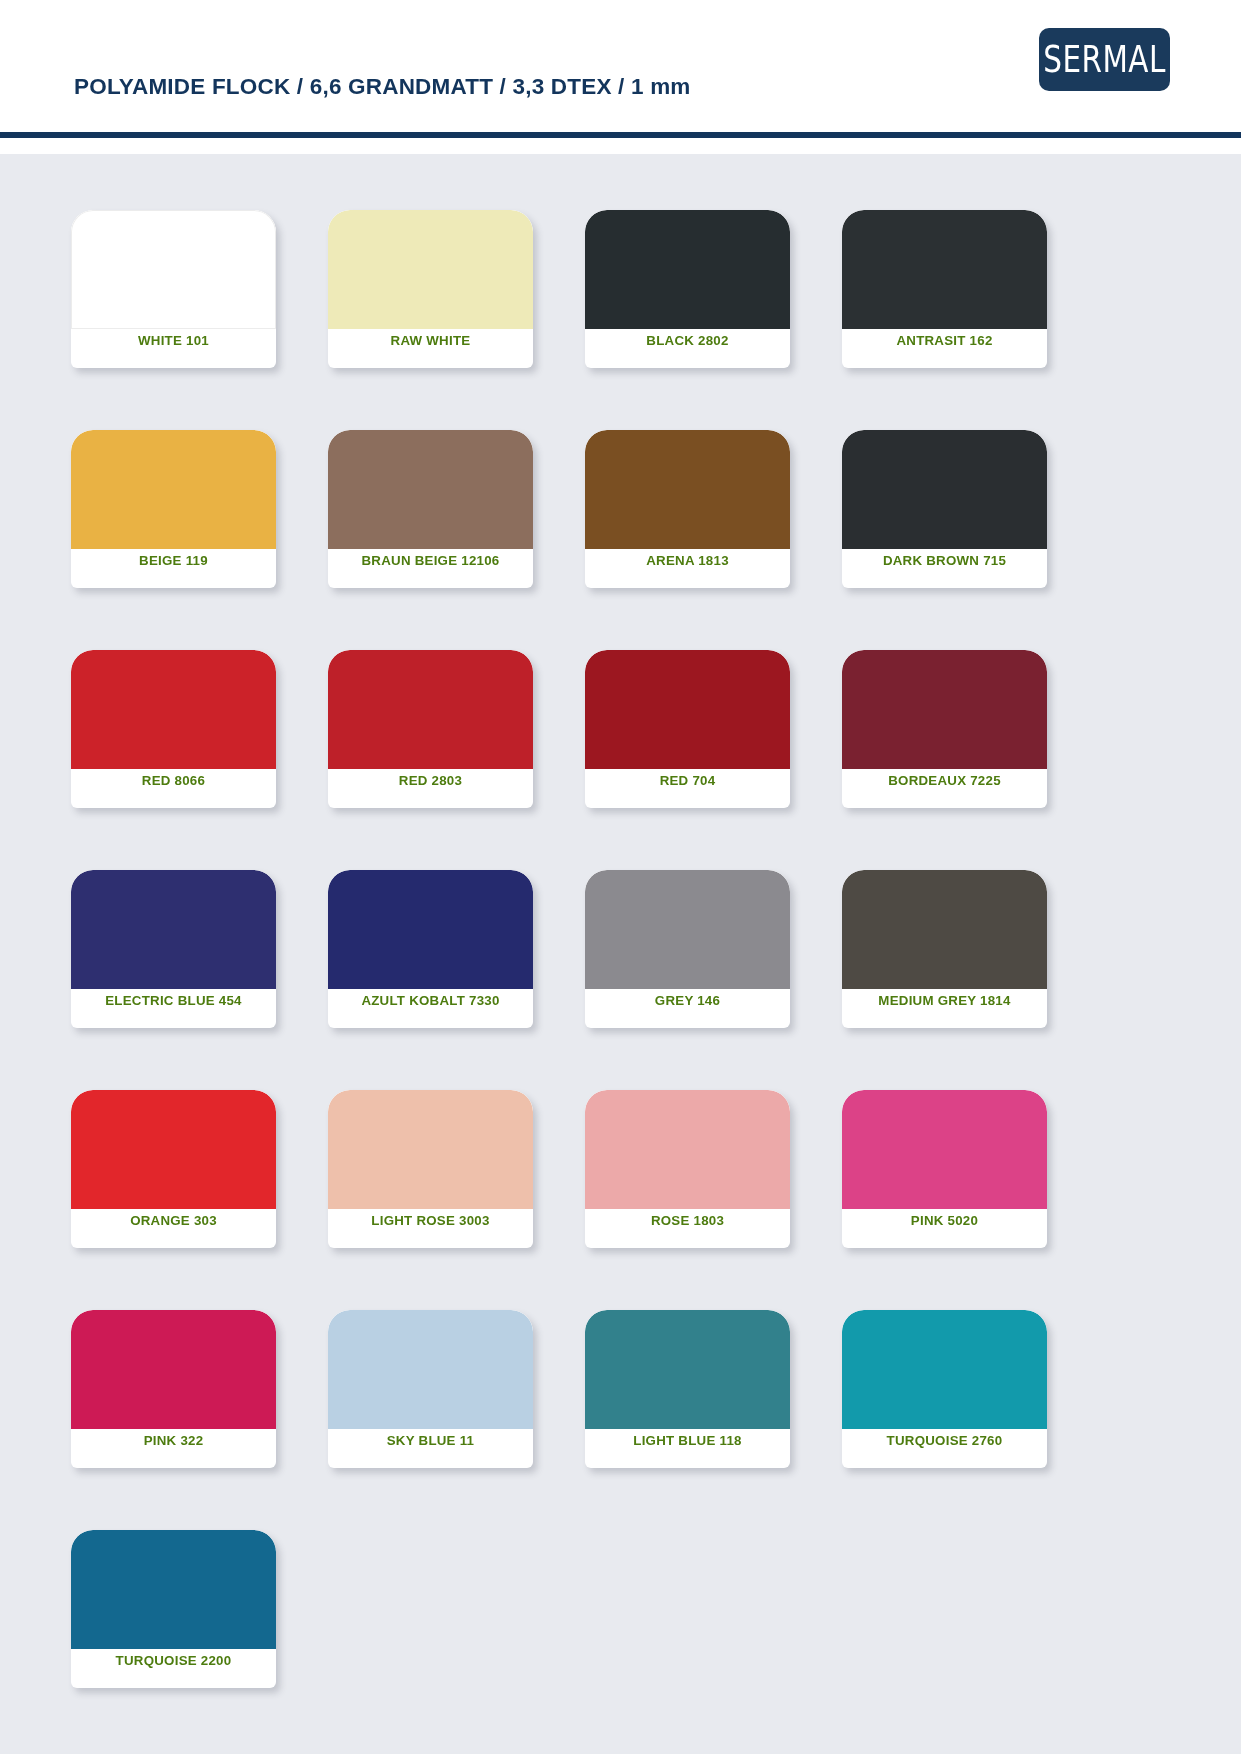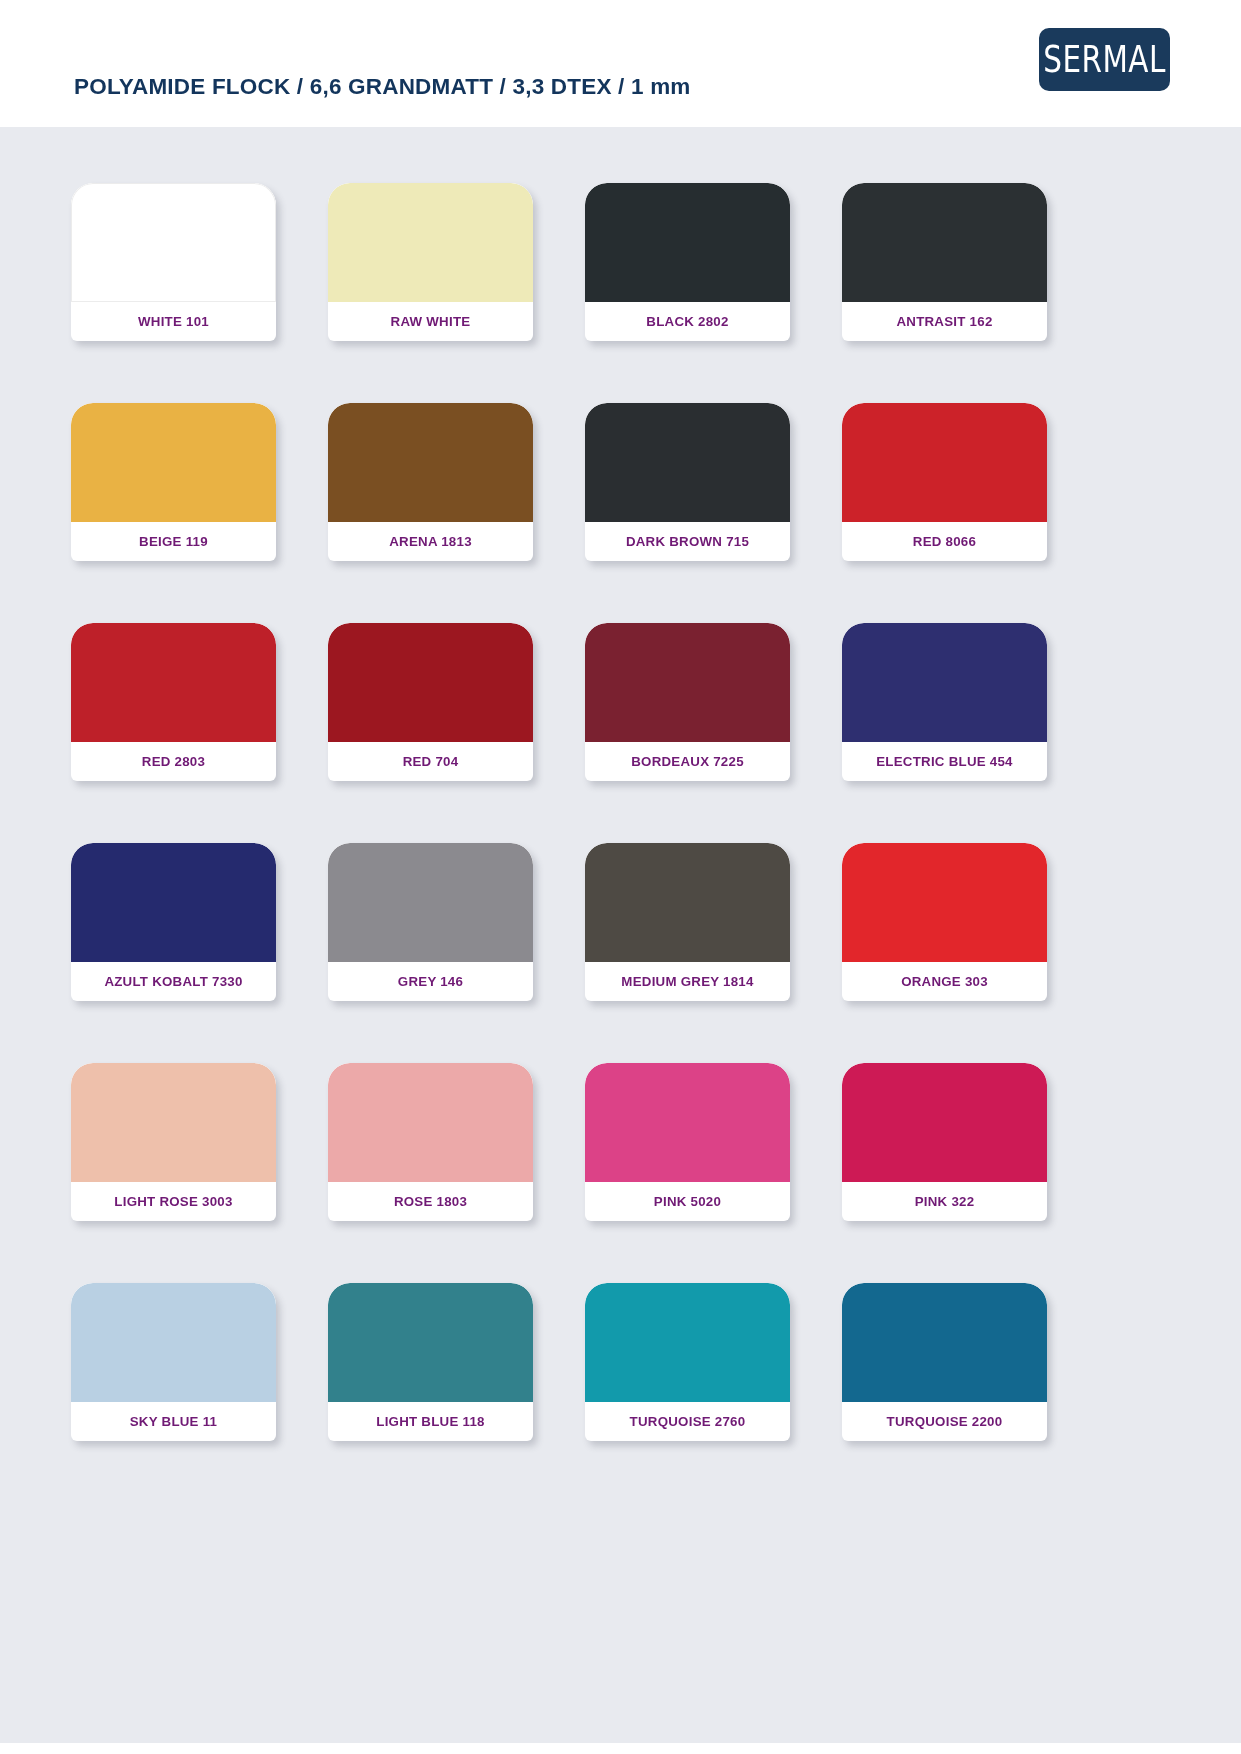--- a/index.html
+++ b/index.html
@@ -10,21 +10,21 @@
     width: 1241px;
     height: 1754px;
     background: #ffffff;
     font-family: "Liberation Sans", sans-serif;
     overflow: hidden;
   }
 
   
   .header {
     position: relative;
-    height: 127px;
+    height: 154px;
     background: #ffffff;
     box-sizing: border-box;
   }
   .header-title {
     position: absolute;
     left: 74px;
     top: 74px;
     font-size: 22.5px;
     font-weight: bold;
     letter-spacing: 0.2px;
@@ -95,29 +95,29 @@
     height: 119px;
     border-radius: 22px 22px 0 0;
   }
   .swatch-color.bordered {
     box-shadow: inset 0 0 0 1px #ececec;
   }
   .swatch-label {
     position: absolute;
     left: 0;
     right: 0;
-    bottom: 0;
+    bottom: 8px;
     height: 39px;
     display: flex;
     align-items: center;
     justify-content: center;
     font-size: 13.3px;
     font-weight: bold;
     letter-spacing: 0.25px;
-    color: #701a75;
+    color: #4d7c0f;
     text-align: center;
     white-space: nowrap;
   }
 </style>
 </head>
 <body>
 
 <div class="header">
   <div class="header-title">POLYAMIDE FLOCK / 6,6 GRANDMATT / 3,3 DTEX / 1 mm</div>
   <div class="logo">
@@ -142,20 +142,24 @@
       </div>
       <div class="swatch">
         <div class="swatch-color" style="background: rgb(43, 48, 51);"></div>
         <div class="swatch-label">ANTRASIT 162</div>
       </div>
       <div class="swatch">
         <div class="swatch-color" style="background: rgb(233, 178, 68);"></div>
         <div class="swatch-label">BEIGE 119</div>
       </div>
       <div class="swatch">
+        <div class="swatch-color" style="background: rgb(140, 110, 93);"></div>
+        <div class="swatch-label">BRAUN BEIGE 12106</div>
+      </div>
+      <div class="swatch">
         <div class="swatch-color" style="background: rgb(122, 79, 34);"></div>
         <div class="swatch-label">ARENA 1813</div>
       </div>
       <div class="swatch">
         <div class="swatch-color" style="background: rgb(42, 46, 49);"></div>
         <div class="swatch-label">DARK BROWN 715</div>
       </div>
       <div class="swatch">
         <div class="swatch-color" style="background: rgb(204, 34, 41);"></div>
         <div class="swatch-label">RED 8066</div>

